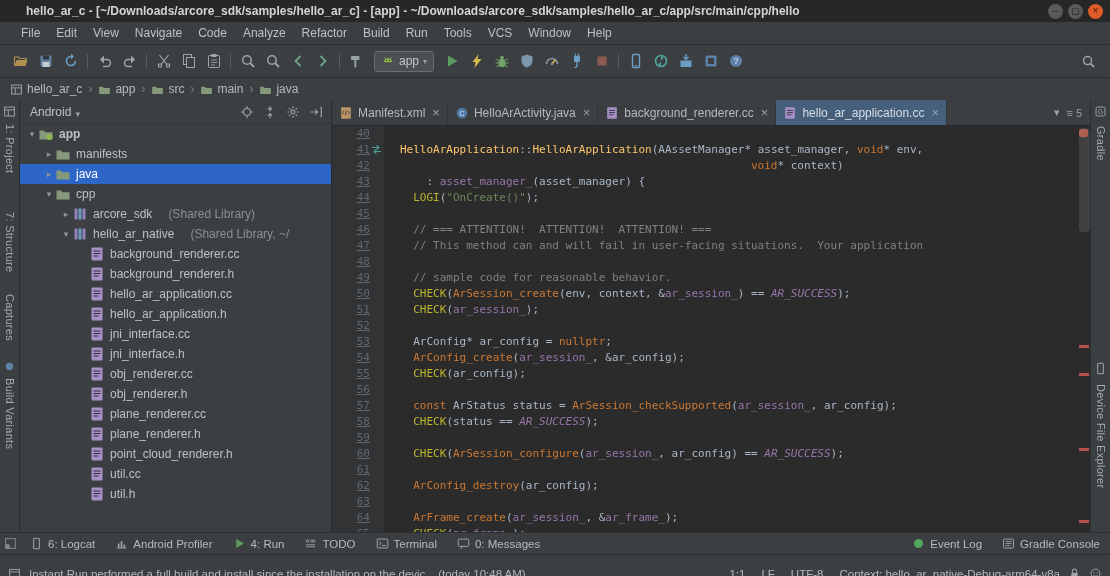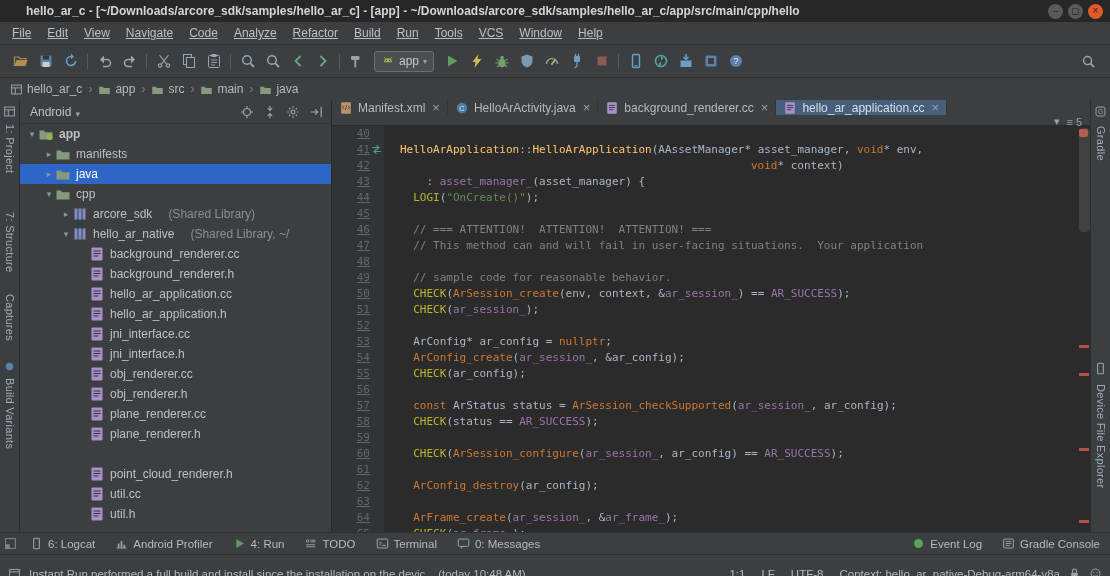--- a/index.html
+++ b/index.html
@@ -9,21 +9,21 @@
   [data-icon] svg,[data-icon-bind] svg{display:block;}
 
   
   .titlebar{position:absolute;left:0;top:0;width:100%;height:22px;background:#272727;display:flex;align-items:center;}
   .title{flex:1;padding-left:26px;font-size:12px;font-weight:bold;color:#d2d4d6;white-space:nowrap;overflow:hidden;}
   .win-controls{display:flex;gap:5px;padding-right:7px;align-items:center;}
   .win-btn{width:15px;height:15px;border-radius:50%;background:#5a5a58;display:flex;align-items:center;justify-content:center;font-size:10px;color:#2a2a2a;line-height:1;}
   .win-btn.t-close{background:#df5b2a;color:#47150a;}
 
   
-  .menubar{position:absolute;left:0;top:22px;width:100%;height:22px;background:#3c3f41;display:flex;align-items:center;padding-left:4px;text-decoration:underline;}
+  .menubar{position:absolute;left:0;top:22px;width:100%;height:22px;background:#3c3f41;display:flex;align-items:center;padding-left:13px;}
   .menu-item{padding:0 8px;color:#bdc1c4;}
 
   
   .toolbar{position:absolute;left:0;top:44px;width:100%;height:34px;background:#3c3f41;border-top:1px solid #2c2e2f;border-bottom:1px solid #2c2e2f;display:flex;align-items:center;padding-left:8px;}
   .tb-items{display:flex;align-items:center;}
   .tb-item{width:25px;height:25px;display:flex;align-items:center;justify-content:center;border-radius:3px;}
   .tb-ic svg{width:16px;height:16px;}
   .tb-item.t-sep{width:9px;height:25px;position:relative;}
   .tb-item.t-sep::after{content:"";position:absolute;left:4px;top:5px;bottom:5px;border-left:1px solid #565a5c;}
   .tb-item.t-combo{width:auto;height:21px;border:1px solid #6a6e70;border-radius:3px;background:#4b4f51;display:flex;align-items:center;gap:4px;padding:0 6px;margin:0 5px;color:#c3c7ca;}
@@ -68,21 +68,21 @@
   .tree-row{height:20px;display:flex;align-items:center;white-space:nowrap;}
   .tw-arrow{width:12px;flex:none;text-align:center;color:#8f9499;font-size:9px;}
   .tw-icon{width:16px;height:16px;flex:none;margin-right:5px;}
   .tw-icon svg{width:16px;height:16px;}
   .tw-suffix{color:#8b8f92;margin-left:16px;}
   .tree-row.selected{background:#2e66c8;color:#fff;}
   .tree-row.bold .tw-label{font-weight:bold;}
 
   
   .editor{position:absolute;left:332px;right:20px;top:0;bottom:0;background:#2b2b2b;}
-  .tabbar{height:26px;background:#3c3f41;border-bottom:1px solid #262829;display:flex;align-items:stretch;flex-direction:column;}
+  .tabbar{height:26px;background:#3c3f41;border-bottom:1px solid #262829;display:flex;align-items:stretch;}
   .tabs{display:flex;}
   .tab{display:flex;align-items:center;gap:5px;padding:0 7px;color:#b6bac0;border-right:1px solid #333638;}
   .tab.active{background:#46607c;color:#d7dee6;}
   .tab-icon svg{width:14px;height:14px;}
   .tab-close{color:#9aa0a6;font-size:13px;margin-left:2px;}
   .tabbar-end{margin-left:auto;display:flex;align-items:center;gap:7px;padding-right:8px;color:#9aa0a6;font-size:11px;}
   .hidden-tabs{display:flex;align-items:center;gap:3px;}
 
   .code-pane{position:absolute;left:0;right:0;top:26px;bottom:0;overflow:hidden;}
   .gutter-bg{position:absolute;left:0;top:0;bottom:0;width:52px;background:#313335;}
@@ -91,21 +91,21 @@
   .ln{width:52px;flex:none;text-align:right;padding-right:14px;color:#62686c;position:relative;text-decoration:underline;}
   .code-text{padding-left:16px;}
   .gutter-ic{position:absolute;right:1px;top:1px;width:13px;height:13px;}
   .gutter-ic svg{width:13px;height:13px;display:block;}
   .err-badge{position:absolute;top:3px;right:2px;width:9px;height:8px;background:#b4503e;border-radius:2px;}
   .scroll-thumb{position:absolute;top:2px;right:0;width:11px;height:104px;background:rgba(166,166,166,.18);border-radius:4px;}
   .mark-red{position:absolute;right:1px;width:10px;height:3px;background:#b4504a;}
 
   .tk-p{color:#a9b7c6}.tk-k{color:#cc7832}.tk-s{color:#6a8759}.tk-c{color:#808080}
   .tk-m{color:#bbb529}.tk-f{color:#ffc66d}.tk-i{color:#9876aa}
-  .tk-ic{color:#9876aa;}.tk-o{color:#cc7832}
+  .tk-ic{color:#9876aa;font-style:italic}.tk-o{color:#cc7832}
 
   
   .toolbottom{position:absolute;left:0;top:532px;width:100%;height:22px;background:#3c3f41;border-top:1px solid #2c2e2f;display:flex;align-items:center;font-size:11.5px;color:#b6babd;}
   .corner-ic{width:20px;display:flex;justify-content:center;}
   .corner-ic svg{width:13px;height:13px;}
   .tb2-group{display:flex;align-items:center;height:100%;}
   .tb2-group.right{margin-left:auto;padding-right:0;}
   .tb2-item{display:flex;align-items:center;gap:5px;padding:0 10px;height:100%;}
   .tb2-ic svg{width:13px;height:13px;}
 
@@ -676,21 +676,21 @@
             <span class="tw-arrow"></span>
             <span class="tw-icon" data-icon="">
               <svg viewBox="0 0 16 16" xmlns="http://www.w3.org/2000/svg">
                 <rect x="2.5" y="1.5" width="11" height="13" rx="1" fill="#a98fc8"></rect>
                 <path d="M4.5 5h7M4.5 7.5h7M4.5 10h5" stroke="#30333a"></path>
               </svg>
             </span>
             <span class="tw-label">plane_renderer.h</span>
 
           </div>
-          <div class="tree-row" style="padding-left: 57px; margin-top: 20px;">
+          <div class="tree-row" style="padding-left: 57px;">
             <span class="tw-arrow"></span>
             <span class="tw-icon" data-icon="">
               <svg viewBox="0 0 16 16" xmlns="http://www.w3.org/2000/svg">
                 <rect x="2.5" y="1.5" width="11" height="13" rx="1" fill="#a98fc8"></rect>
                 <path d="M4.5 5h7M4.5 7.5h7M4.5 10h5" stroke="#30333a"></path>
               </svg>
             </span>
             <span class="tw-label">point_cloud_renderer.h</span>
 
           </div>

